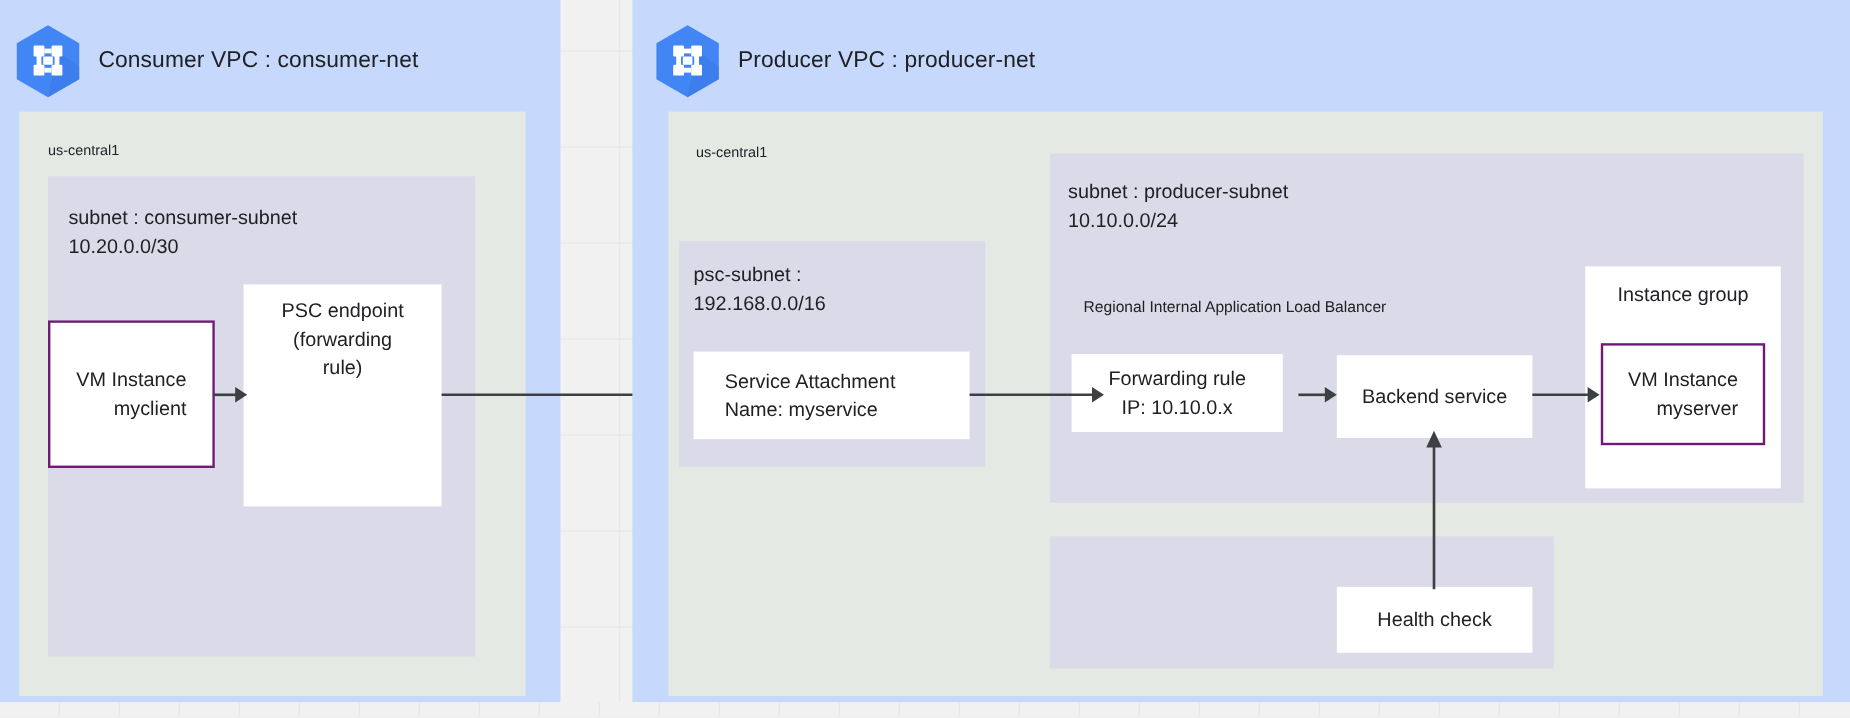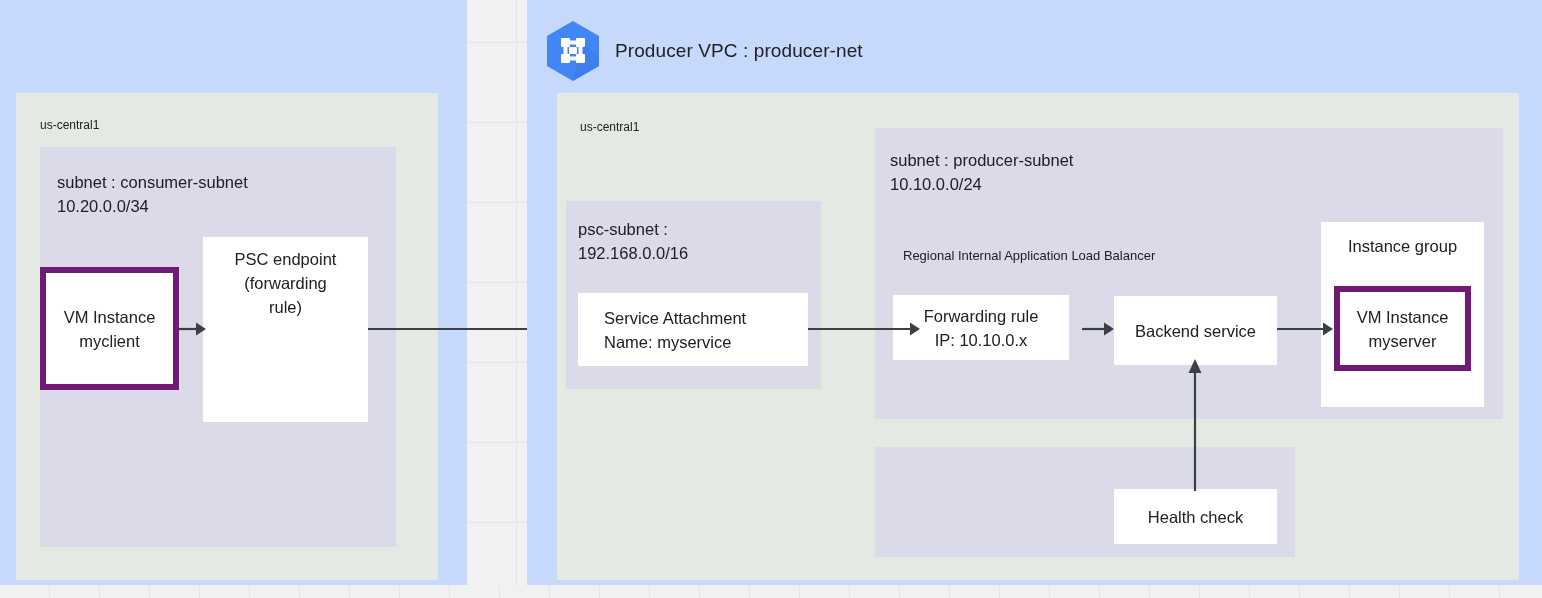--- a/index.html
+++ b/index.html
@@ -103,21 +103,22 @@
     align-items: center;
     justify-content: center;
     text-align: center;
     font-size: 16.5px;
     line-height: 24px;
     color: #202124;
     white-space: pre-line;
     box-sizing: border-box;
   }
   .node.bordered {
-    border: 6px solid #701a75;
+    border: 2px solid #701a75;
+    text-align: right;
   }
   .node.align-left {
     justify-content: flex-start;
     text-align: left;
     padding-left: 12px;
   }
   .node.align-top {
     align-items: flex-start;
   }
 
@@ -143,27 +144,47 @@
 </head>
 <body>
 
 <div id="canvas">
 
   <div class="grid-backdrop" style="left:467px; top:0; width:60px; height:585px;"></div>
   <div class="grid-bottom"></div>
 
   <div class="vpc-panel" style="left:0px; top:0px; width:467px; height:585px;"></div>
 
+  <div class="vpc-header" style="left:12px; top:20px;">
+    <span class="vpc-icon">
+      <svg width="56" height="62" viewBox="0 0 56 62" xmlns="http://www.w3.org/2000/svg">
+        <polygon points="28,1 54,16 54,46 28,61 2,46 2,16" fill="#4285f4"></polygon>
+        <polygon points="28,61 54,46 54,36 36,22" fill="#3b78e7" opacity="0.55"></polygon>
+        <g fill="#ffffff">
+          <rect x="16" y="18" width="9" height="9" rx="1"></rect>
+          <rect x="31" y="18" width="9" height="9" rx="1"></rect>
+          <rect x="16" y="34" width="9" height="9" rx="1"></rect>
+          <rect x="31" y="34" width="9" height="9" rx="1"></rect>
+          <rect x="24" y="27" width="8" height="7" rx="1"></rect>
+          <rect x="25" y="20.5" width="6" height="4"></rect>
+          <rect x="25" y="36.5" width="6" height="4"></rect>
+          <rect x="18.5" y="26" width="4" height="9"></rect>
+          <rect x="33.5" y="26" width="4" height="9"></rect>
+        </g>
+      </svg>
+    </span>
+    <span class="vpc-title">Consumer VPC : consumer-net</span>
+  </div>
 
   <div class="region-box" style="left:16px; top:93px; width:422px; height:487px;"></div>
   <span class="region-label" style="left:40px; top:118px;">us-central1</span>
 
   <div class="subnet-box" style="left:40px; top:147px; width:356px; height:400px;"></div>
   <span class="subnet-label" style="left:57px; top:170px;">subnet : consumer-subnet
-10.20.0.0/34</span>
+10.20.0.0/30</span>
 
   <div class="node bordered" style="left:40px; top:267px; width:139px; height:123px;">VM Instance
 myclient</div>
 
   <div class="node" style="left:203px; top:237px; width:165px; height:185px; flex-direction:column; justify-content:flex-start; padding-top:10px;gap:16px;">
     <span style="display:block; text-align:center; width:100%;">PSC endpoint
 (forwarding
 rule)</span>
   </div>
 

